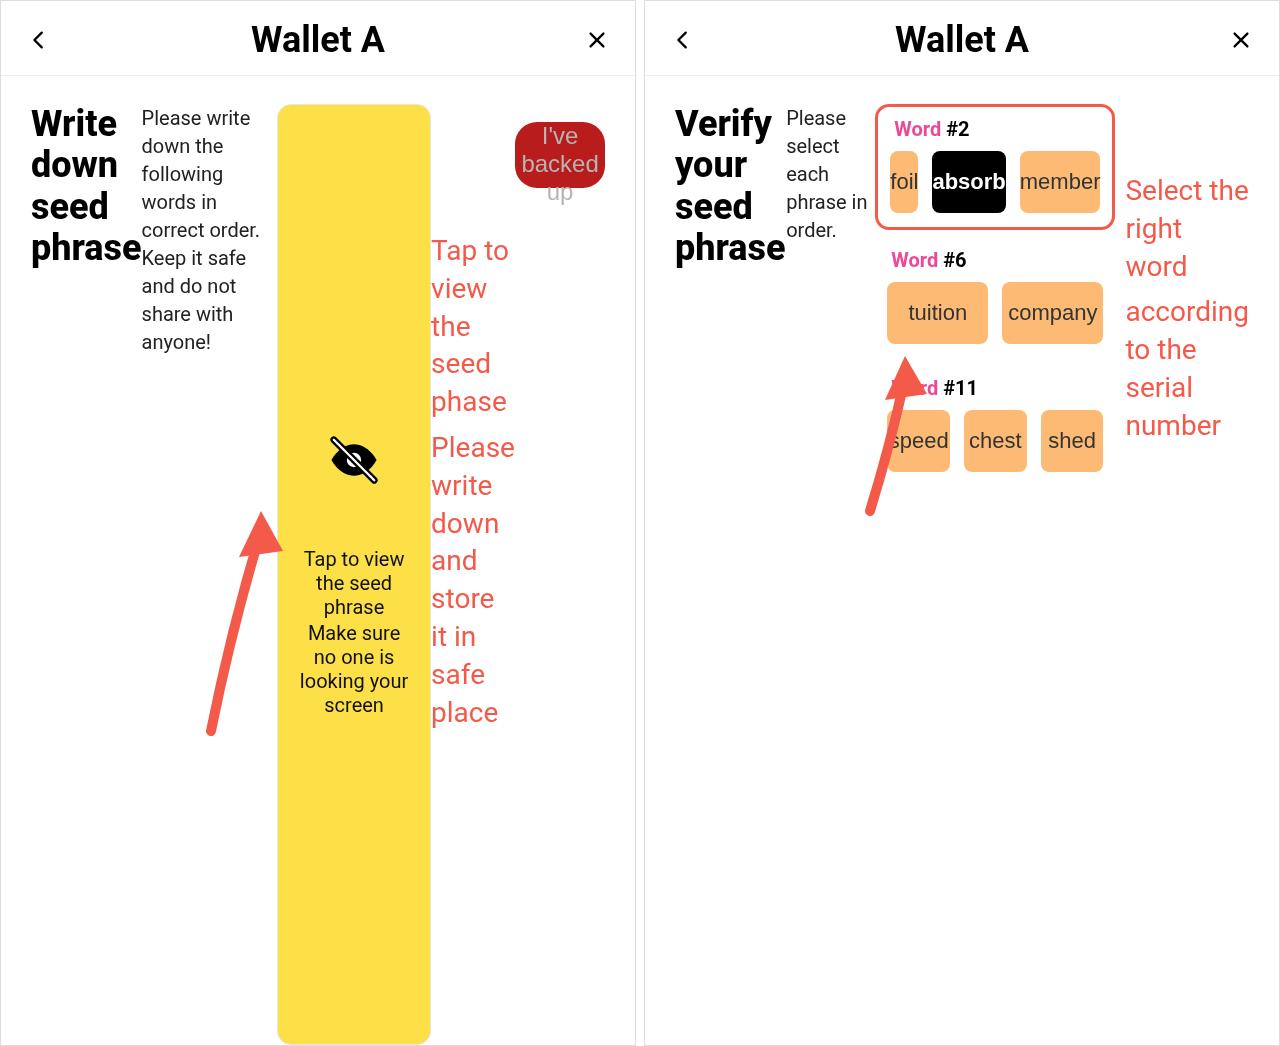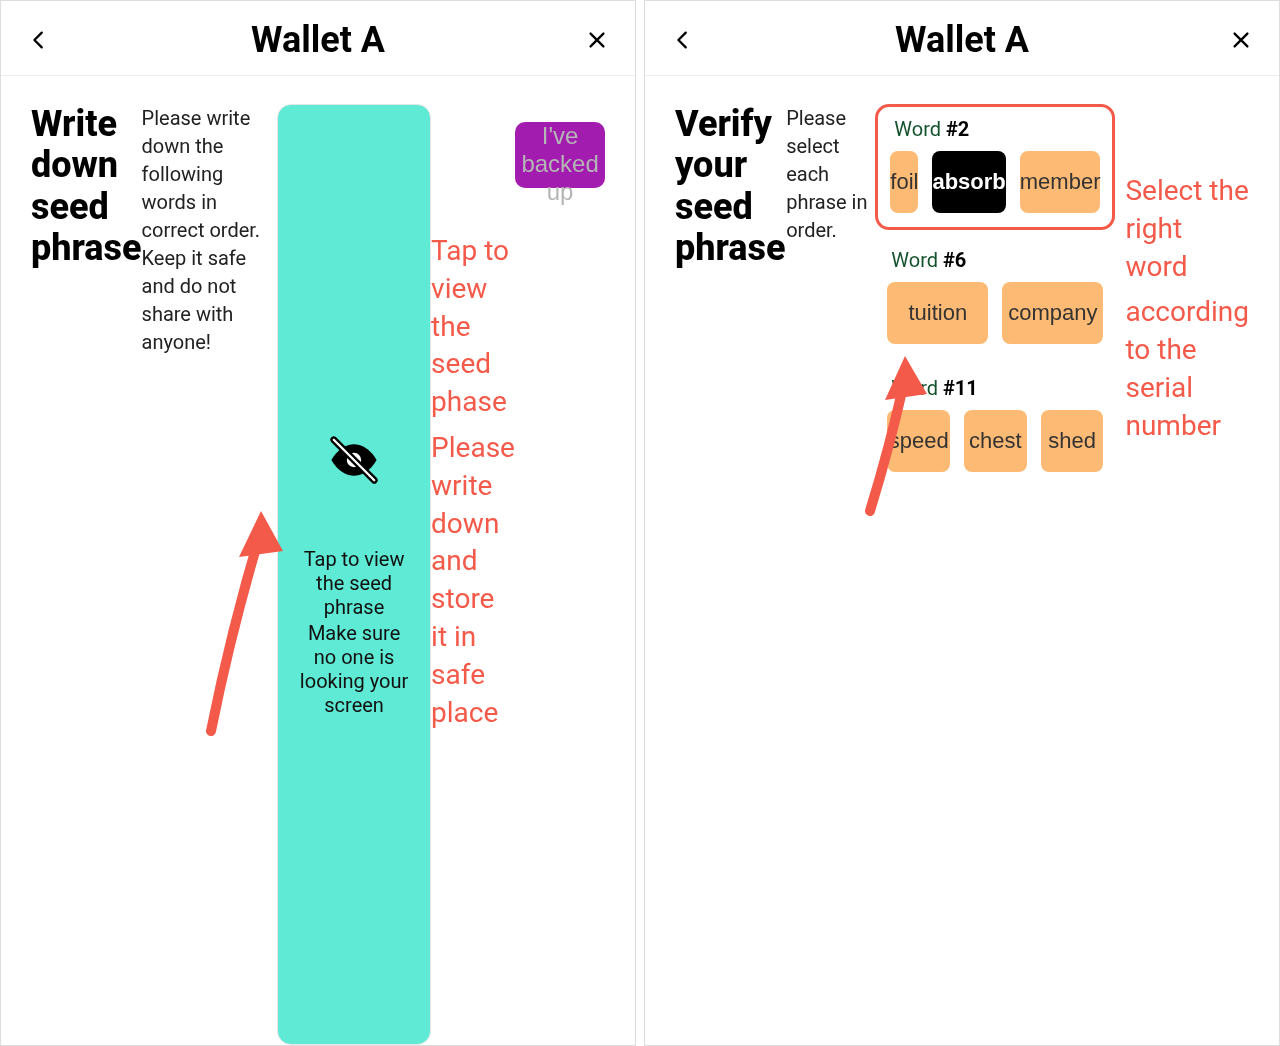--- a/index.html
+++ b/index.html
@@ -54,21 +54,21 @@
     color: #222;
     line-height: 1.4;
     margin-bottom: 28px;
   }
   
   .seed-card {
     border: 1px solid #e6e6e6;
     border-radius: 14px;
     padding: 26px 20px 30px 20px;
     position: relative;
-    background: #5eead4;
+    background: #fde047;
     min-height: 370px;
     cursor: pointer;
   }
   .seed-grid {
     display: grid;
     grid-template-columns: repeat(3, 1fr);
     grid-auto-rows: 52px;
     gap: 26px 14px;
     filter: blur(10px);
     opacity: .45;
@@ -96,45 +96,45 @@
   .annotation {
     color: #f45a4a;
     font-size: 28px;
     line-height: 1.35;
     margin-top: 8px;
   }
   .annotation-block { margin-top: 120px; }
 
   .backup-btn {
     margin-top: 18px;
-    background: #a21caf;
+    background: #b91c1c;
     color: #b5b5b5;
     font-size: 24px;
     border: none;
-    border-radius: 10px;
+    border-radius: 22px;
     height: 66px;
     width: 100%;
   }
 
   
   .word-block {
     padding: 10px 12px 14px 12px;
     border-radius: 14px;
     position: relative;
     margin-bottom: 8px;
   }
   .word-block.highlight {
     border: 3px solid #f45a4a;
   }
   .word-label {
     font-size: 20px;
     margin-bottom: 10px;
     padding-left: 4px;
   }
-  .word-label .wprefix { color: #14532d; }
+  .word-label .wprefix { color: #ec4899; font-weight: bold; }
   .word-label .wnum { color: #000; font-weight: 700; }
   .options-row {
     display: flex;
     gap: 14px;
   }
   .option-btn {
     flex: 1;
     background: #fdba74;
     border: none;
     border-radius: 8px;

